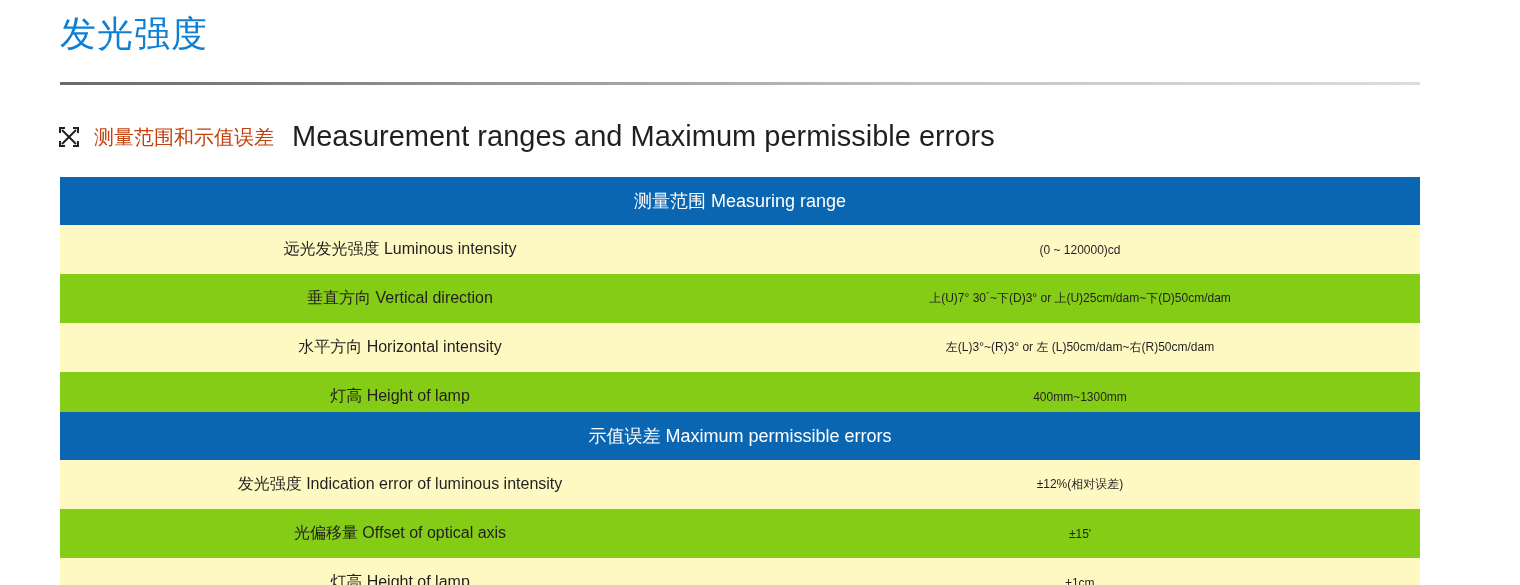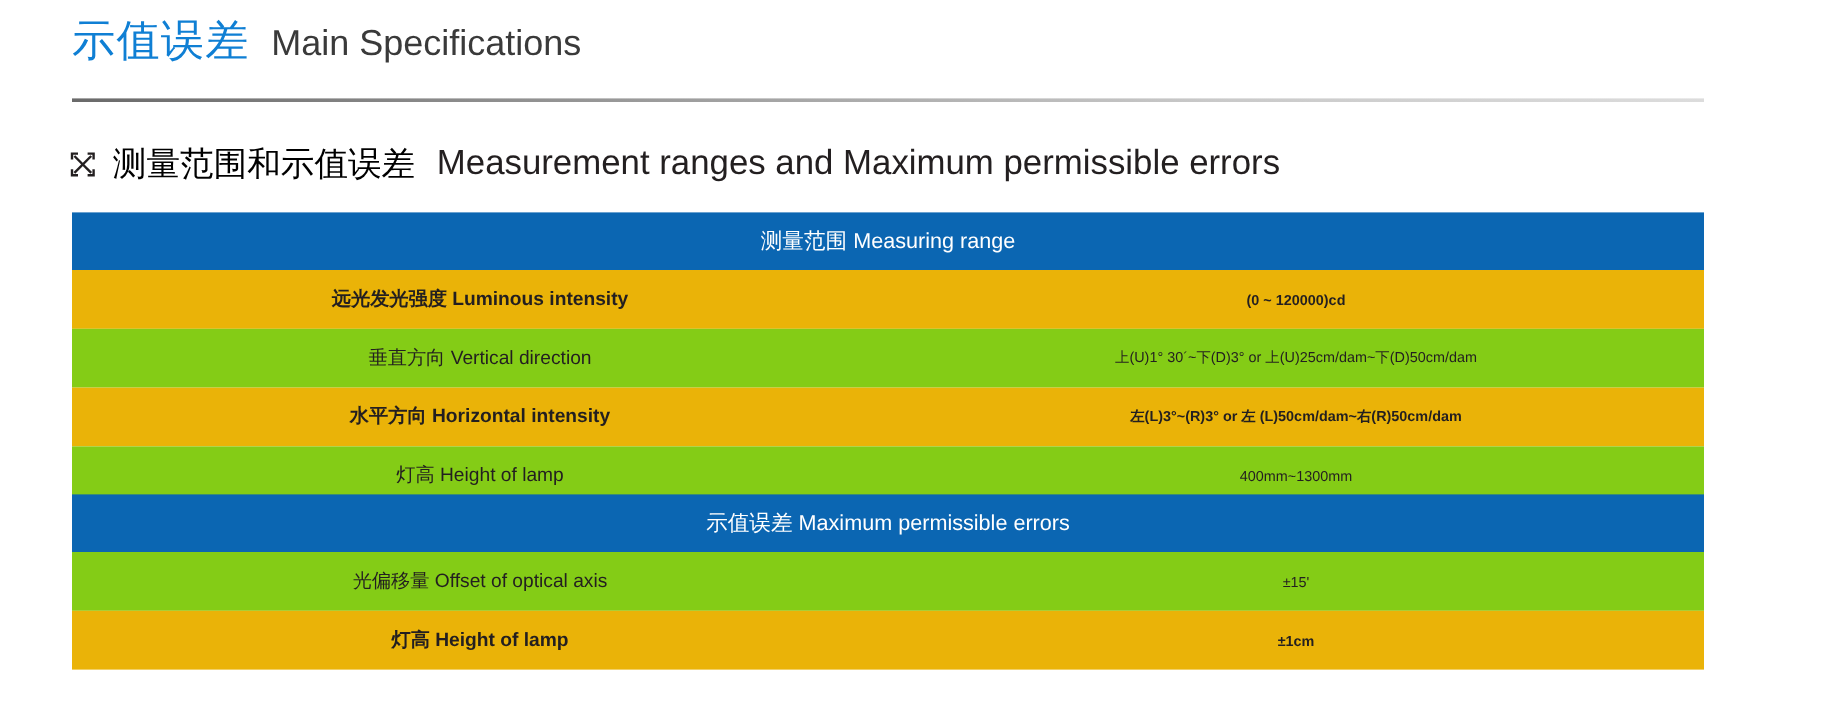--- a/index.html
+++ b/index.html
@@ -58,22 +58,22 @@
     align-items: center;
     gap: 14px;
   }
   .section-icon {
     width: 22px;
     height: 22px;
     position: relative;
     display: inline-block;
   }
   .section-title-cn {
-    font-size: 28px;
-    color: #000000;
+    font-size: 20px;
+    color: #c2410c;
     line-height: 1;
   }
   .section-title-en {
     font-size: 29px;
     color: #231f20;
     line-height: 1;
     margin-left: 4px;
   }
 
   
@@ -92,43 +92,42 @@
     border: 0;
   }
   .row-head td {
     background: #0b66b2;
     color: #ffffff;
     font-size: 18px;
     text-align: center;
     height: 40px;
     line-height: 40px;
   }
-  .row-a td { background: #eab308; height: 41px; font-weight: bold; }
+  .row-a td { background: #fef9c3; height: 41px; }
   .row-b td { background: #84cc16; height: 41px; }
   .cell-label {
     width: 680px;
     text-align: center;
     font-size: 16px;
     color: #231f20;
   }
   .cell-value {
     width: 680px;
     text-align: center;
     font-size: 12px;
     color: #231f20;
   }
 </style>
 </head>
 <body>
 
 <div class="page">
 
   <div class="header">
-    <span class="header-cn">示值误差</span>
-    <span class="header-en">Main Specifications</span>
+    <span class="header-cn">发光强度</span>
   </div>
   <div class="header-rule"></div>
 
   <div class="section-title">
     <span class="section-icon">
       <svg width="22" height="22" viewBox="0 0 22 22" aria-hidden="true">
         <path d="M1 1 H7 V3 H3 V7 H1 Z" fill="#231f20"></path>
         <path d="M21 1 V7 H19 V3 H15 V1 Z" fill="#231f20"></path>
         <path d="M1 21 V15 H3 V19 H7 V21 Z" fill="#231f20"></path>
         <path d="M21 21 H15 V19 H19 V15 H21 Z" fill="#231f20"></path>
@@ -144,38 +143,42 @@
     <tbody>
       <tr class="row-head">
         <td colspan="2">测量范围 Measuring range</td>
       </tr>
       <tr class="row-a">
         <td class="cell-label">远光发光强度 Luminous intensity</td>
         <td class="cell-value">(0 ~ 120000)cd</td>
       </tr>
       <tr class="row-b">
         <td class="cell-label">垂直方向 Vertical direction</td>
-        <td class="cell-value">上(U)1° 30´~下(D)3° or 上(U)25cm/dam~下(D)50cm/dam</td>
+        <td class="cell-value">上(U)7° 30´~下(D)3° or 上(U)25cm/dam~下(D)50cm/dam</td>
       </tr>
       <tr class="row-a">
         <td class="cell-label">水平方向 Horizontal intensity</td>
         <td class="cell-value">左(L)3°~(R)3° or 左 (L)50cm/dam~右(R)50cm/dam</td>
       </tr>
       <tr class="row-b">
         <td class="cell-label">灯高 Height of lamp</td>
         <td class="cell-value">400mm~1300mm</td>
       </tr>
     </tbody>
   </table>
 
   <table class="table table-2">
     <tbody>
       <tr class="row-head">
         <td colspan="2">示值误差 Maximum permissible errors</td>
       </tr>
+      <tr class="row-a">
+        <td class="cell-label">发光强度 Indication error of luminous intensity</td>
+        <td class="cell-value">±12%(相对误差)</td>
+      </tr>
       <tr class="row-b">
         <td class="cell-label">光偏移量 Offset of optical axis</td>
         <td class="cell-value">±15'</td>
       </tr>
       <tr class="row-a">
         <td class="cell-label">灯高 Height of lamp</td>
         <td class="cell-value">±1cm</td>
       </tr>
     </tbody>
   </table>

